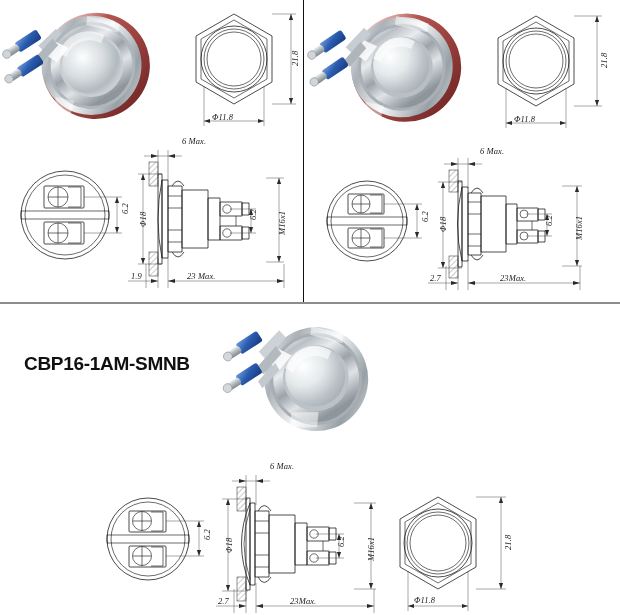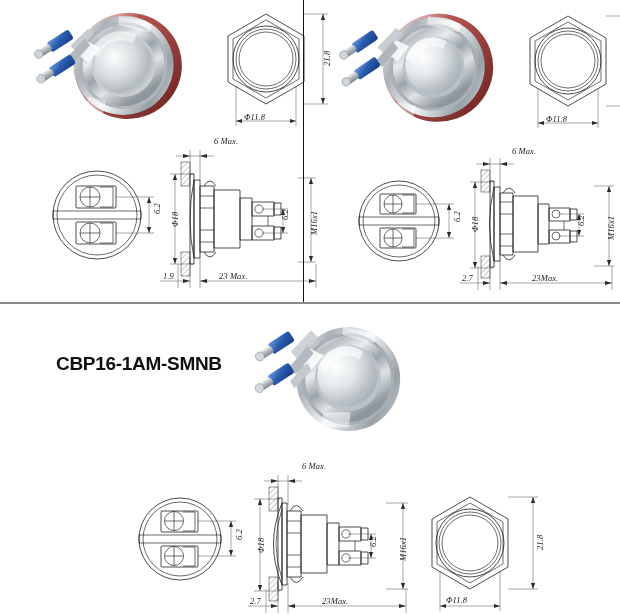--- a/index.html
+++ b/index.html
@@ -1,18 +1,18 @@
 <!DOCTYPE html>
 <html><head>
 <meta charset="utf-8">
 <style>
   html,body{margin:0;padding:0;background:#fff;}
   body{width:620px;height:615px;position:relative;overflow:hidden;
        font-family:"Liberation Sans",sans-serif;color:#1a1a1a;}
-  .panel{position:absolute;margin-left:32px;}
+  .panel{position:absolute;}
   .vdiv{position:absolute;background:#111;}
   .hdiv{position:absolute;background:#8c8c8c;}
   .dim{position:absolute;font-family:"Liberation Serif",serif;font-style:italic;
        font-size:8.5px;color:#1b1b1b;white-space:nowrap;letter-spacing:.1px;}
   .dim.v{transform-origin:0 0;transform:rotate(-90deg);}
   .label{position:absolute;font-family:"Liberation Sans",sans-serif;font-weight:bold;
          font-size:19px;letter-spacing:-0.3px;color:#101010;white-space:nowrap;}
   svg{display:block;overflow:visible;}
   .ln{stroke:#1e1e1e;stroke-width:.8;fill:none;}
   .ln2{stroke:#1e1e1e;stroke-width:.65;fill:none;}

